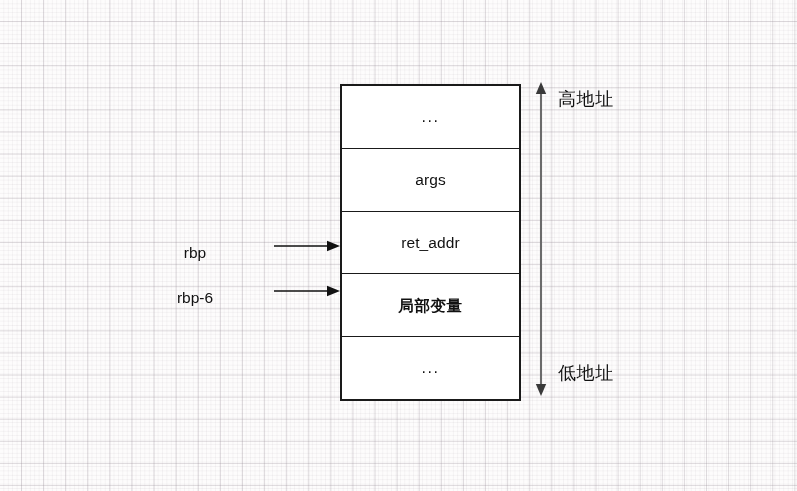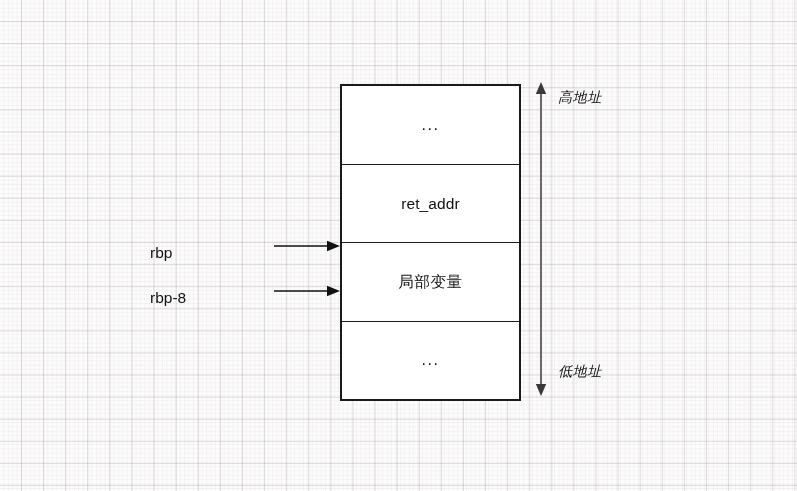--- a/index.html
+++ b/index.html
@@ -61,34 +61,35 @@
   .stack-row .cell-label {
     font-size: 15.5px;
     color: #111111;
     line-height: 1;
     letter-spacing: 0.1px;
     white-space: nowrap;
   }
   .stack-row .cell-label.cjk {
     font-size: 15.5px;
     letter-spacing: 0.6px;
+    font-weight: bold;
   }
   .stack-row .cell-label.ellipsis {
     font-size: 16px;
     letter-spacing: 1.5px;
   }
 
   
   .pointer-label {
     position: absolute;
     font-size: 15.5px;
     color: #111111;
     line-height: 1;
     white-space: nowrap;
-    text-align: left;
+    text-align: center;
   }
   #pointer-label-rbp    { left: 150px; top: 245px; width: 90px; }
   #pointer-label-rbp8   { left: 150px; top: 290px; width: 90px; }
 
   
   .pointer-arrow {
     position: absolute;
     left: 274px;
     width: 66px;
     height: 14px;
@@ -103,41 +104,43 @@
     left: 528px;
     top: 80px;
     width: 26px;
     height: 318px;
     overflow: visible;
   }
 
   
   .address-label {
     position: absolute;
-    font-size: 14px;
+    font-size: 18px;
     color: #111111;
     line-height: 1;
     white-space: nowrap;
     letter-spacing: 0.6px;
-    font-style: italic;
   }
   #address-label-high { left: 558px; top: 90px; }
   #address-label-low  { left: 558px; top: 364px; }
 </style>
 </head>
 <body>
 
 <div id="canvas">
 
   <div id="stack-table">
 
     <div class="stack-row">
       <span class="cell-label ellipsis">...</span>
     </div>
 
+    <div class="stack-row">
+      <span class="cell-label">args</span>
+    </div>
 
     <div class="stack-row">
       <span class="cell-label">ret_addr</span>
     </div>
 
 
 
     <div class="stack-row">
       <span class="cell-label cjk">局部变量</span>
     </div>
@@ -150,21 +153,21 @@
 
   <div class="pointer-label" id="pointer-label-rbp">rbp</div>
 
   <div class="pointer-arrow" id="pointer-arrow-rbp">
     <svg width="66" height="14" viewBox="0 0 66 14">
       <line x1="0" y1="7" x2="57" y2="7" stroke="#111111" stroke-width="1.6"></line>
       <polygon points="66,7 53,12.2 53,1.8" fill="#111111"></polygon>
     </svg>
   </div>
 
-  <div class="pointer-label" id="pointer-label-rbp8">rbp-8</div>
+  <div class="pointer-label" id="pointer-label-rbp8">rbp-6</div>
 
   <div class="pointer-arrow" id="pointer-arrow-rbp8">
     <svg width="66" height="14" viewBox="0 0 66 14">
       <line x1="0" y1="7" x2="57" y2="7" stroke="#111111" stroke-width="1.6"></line>
       <polygon points="66,7 53,12.2 53,1.8" fill="#111111"></polygon>
     </svg>
   </div>
 
   <div id="address-axis-arrow">
     <svg width="26" height="318" viewBox="0 0 26 318">

